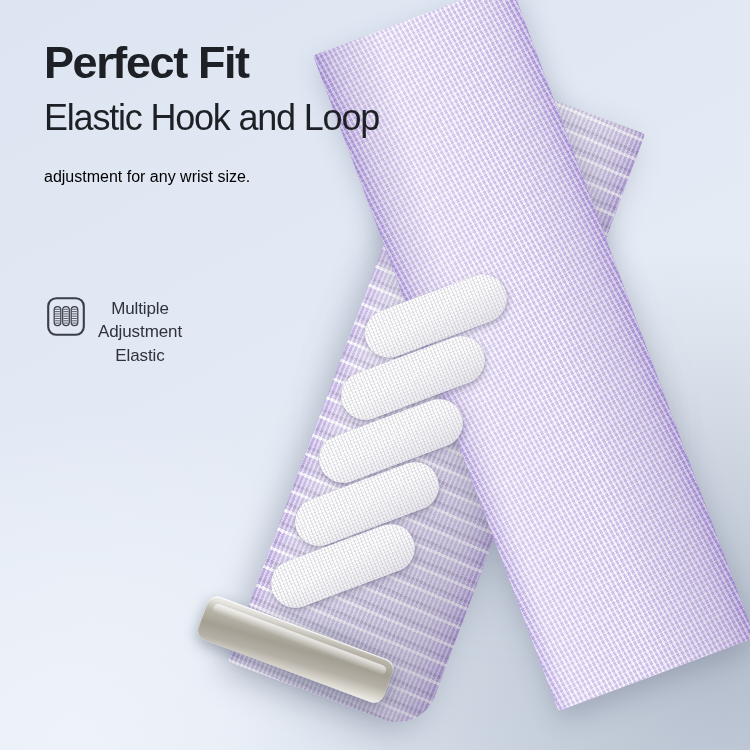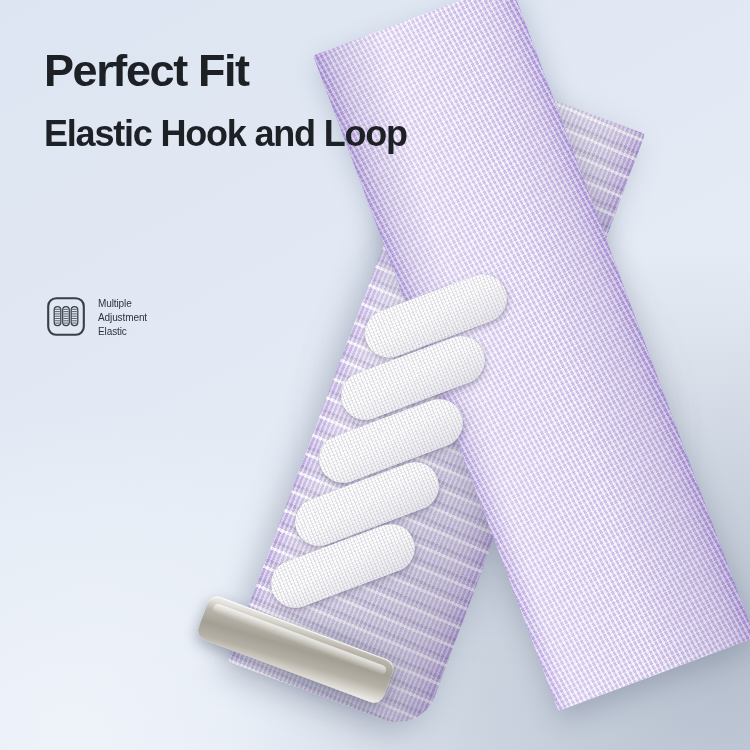--- a/index.html
+++ b/index.html
@@ -10,38 +10,38 @@
   }
   #stage{
     position:relative;width:750px;height:750px;overflow:hidden;
     background:
       radial-gradient(115% 95% at 96% 88%, rgba(120,132,150,.40) 0%, rgba(120,132,150,.20) 28%, rgba(120,132,150,0) 58%),
       radial-gradient(85% 70% at 10% 98%, #eef3fa 0%, rgba(238,243,250,0) 62%),
       linear-gradient(152deg,#dde5f2 0%, #e2e9f4 38%, #e6ecf5 62%, #dce4f0 100%);
   }
 
   
-  .copy{position:absolute;left:44px;top:48px;width:430px;}
+  .copy{position:absolute;left:44px;top:40px;width:430px;}
   .h1{
     font-size:45px;line-height:1.02;font-weight:700;
     color:#1d2024;letter-spacing:-1.4px;margin:0;
   }
   .h2{
-    font-size:36px;line-height:1.12;font-weight:700;
-    color:#1d2024;letter-spacing:-1.2px;margin:20px 0 0 0;
+    font-size:36px;line-height:1.12;font-weight:400;
+    color:#1d2024;letter-spacing:-1.2px;margin:12px 0 0 0;
   }
   .body{
     margin:30px 0 0 0;font-size:16.5px;line-height:1.55;
     color:#2e333b;letter-spacing:-0.25px;max-width:330px;
   }
 
   
   .feature{position:absolute;left:46px;top:296px;display:flex;align-items:flex-start;gap:12px;}
   .fic{width:40px;height:41px;flex:none;}
-  .flabel{font-size:10px;line-height:1.38;color:#2e333b;letter-spacing:-0.1px;padding-top:1px;}
+  .flabel{font-size:17px;line-height:1.38;color:#2e333b;letter-spacing:-0.1px;padding-top:1px;text-align:center;}
   .flabel div{white-space:nowrap;}
 
   
   #product{position:absolute;left:0;top:0;width:750px;height:750px;}
   .layer{position:absolute;}
 
   
   .shadow-main{
     left:250px;top:120px;width:470px;height:600px;
     background:radial-gradient(50% 46% at 52% 52%, rgba(96,108,128,.38) 0%, rgba(96,108,128,.16) 48%, rgba(96,108,128,0) 76%);
@@ -199,20 +199,21 @@
 
     <div class="layer shadow-clasp"></div>
     <div class="clasp"></div>
   </div>
 
   <div class="copy">
     <h1 class="h1">Perfect Fit</h1>
     <h2 class="h2">Elastic Hook and Loop</h2>
     <p class="body">
       </p>
+      <div>adjustment for any wrist size.</div>
     <p></p>
   </div>
 
   <div class="feature">
     <svg class="fic" viewBox="0 0 40 41">
       <rect x="2.2" y="2.2" width="35.6" height="36.6" rx="8" ry="8" fill="none" stroke="#3a3f47" stroke-width="2.1"></rect>
       <g fill="none" stroke="#3a3f47" stroke-width="1.25">
         <rect x="8.2" y="10.5" width="6.6" height="19" rx="3.3"></rect>
         <rect x="16.7" y="10.5" width="6.6" height="19" rx="3.3"></rect>
         <rect x="25.2" y="10.5" width="6.6" height="19" rx="3.3"></rect>

